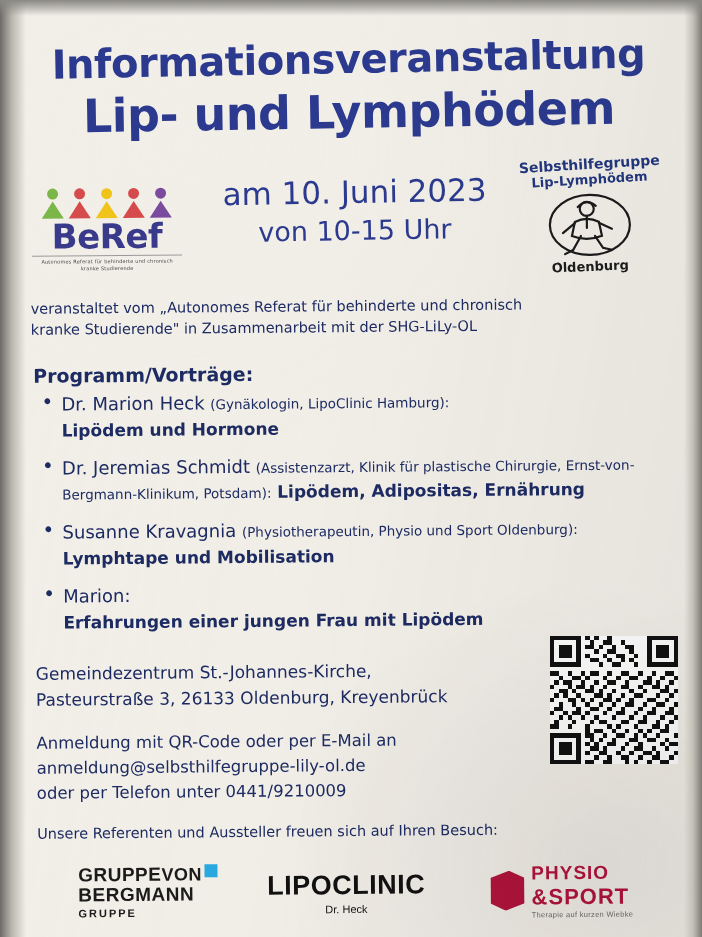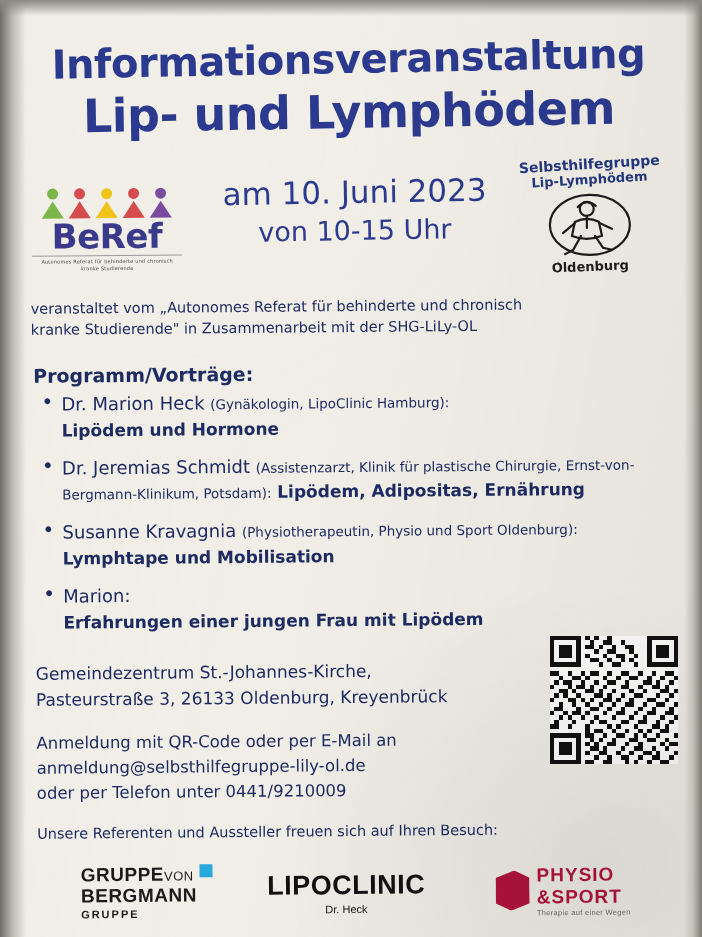--- a/index.html
+++ b/index.html
@@ -283,21 +283,21 @@
     justify-content: space-around;
     padding: 0 20px;
   }
   .ebg {
     position: relative;
     color: #1b1b1b;
     font-family: "Liberation Sans", sans-serif;
     line-height: 19px;
   }
   .ebg .r1 { font-size: 19px; font-weight: bold; letter-spacing: 0.5px; }
-  .ebg .r1 .small { font-size: 13px; font-weight: normal; text-align: center; }
+  .ebg .r1 .small { font-size: 18px; font-weight: bold; text-align: center; }
   .ebg .r2 { font-size: 19px; font-weight: bold; letter-spacing: 0.5px; }
   .ebg .r3 { font-size: 11px; font-weight: bold; letter-spacing: 2px; }
   .ebg .sq {
     position: absolute;
     right: -16px;
     top: 0;
     width: 13px; height: 13px;
     background: #29a9e1;
   }
   .lipo {
@@ -312,21 +312,21 @@
     align-items: center;
     gap: 7px;
   }
   .physio .mark {
     width: 34px; height: 40px;
     background: #b4143c;
     clip-path: polygon(0% 18%, 55% 0%, 100% 18%, 100% 82%, 45% 100%, 0% 82%);
   }
   .physio .txt { color: #b4143c; font-family: "Liberation Sans", sans-serif; }
   .physio .t1 { font-size: 19px; font-weight: bold; letter-spacing: 1px; }
-  .physio .t2 { font-size: 19px; font-weight: bold; letter-spacing: 1px; }
+  .physio .t2 { font-size: 22px; font-weight: bold; letter-spacing: 1px; }
   .physio .t3 { font-size: 7.5px; color: #6d6d6d; letter-spacing: 0.3px; }
 
   .sponsors-row2 {
     display: flex;
     align-items: center;
     justify-content: space-between;
     padding: 6px 16px 0 16px;
     height: 44px;
   }
 </style>
@@ -458,21 +458,21 @@
       <div class="lipo">
         <div class="n">LIPOCLINIC</div>
         <div class="s">Dr. Heck</div>
       </div>
 
       <div class="physio">
         <div class="mark"></div>
         <div class="txt">
           <div class="t1">PHYSIO</div>
           <div class="t2">&amp;SPORT</div>
-          <div class="t3">Therapie auf einer Wegen</div>
+          <div class="t3">Therapie auf kurzen Wiebke</div>
         </div>
       </div>
     </div>
 
     <div class="sponsors-row2">
       
 
       
 
       

